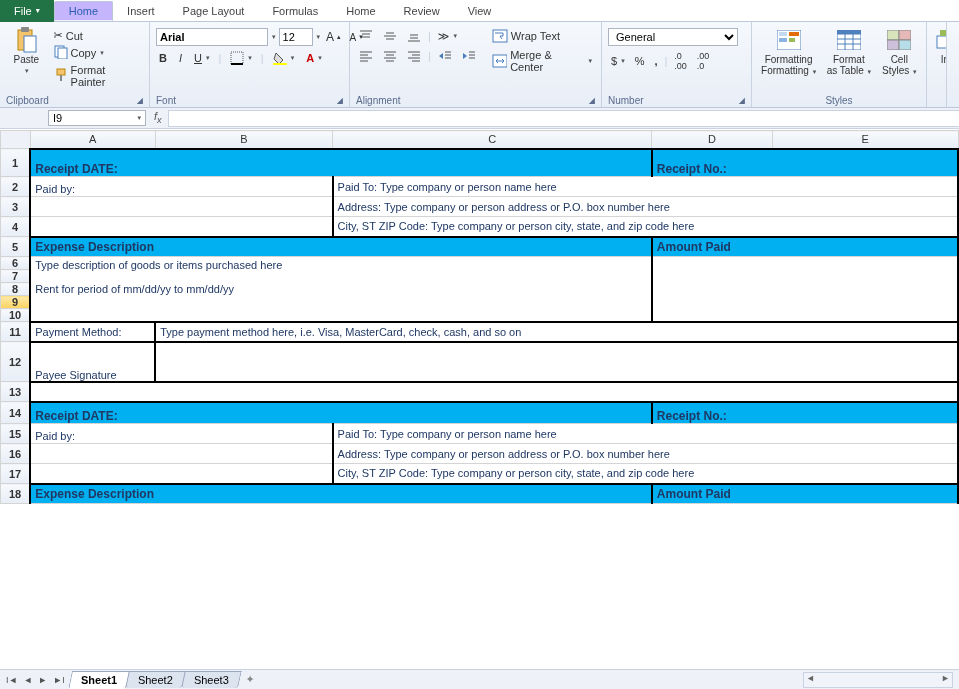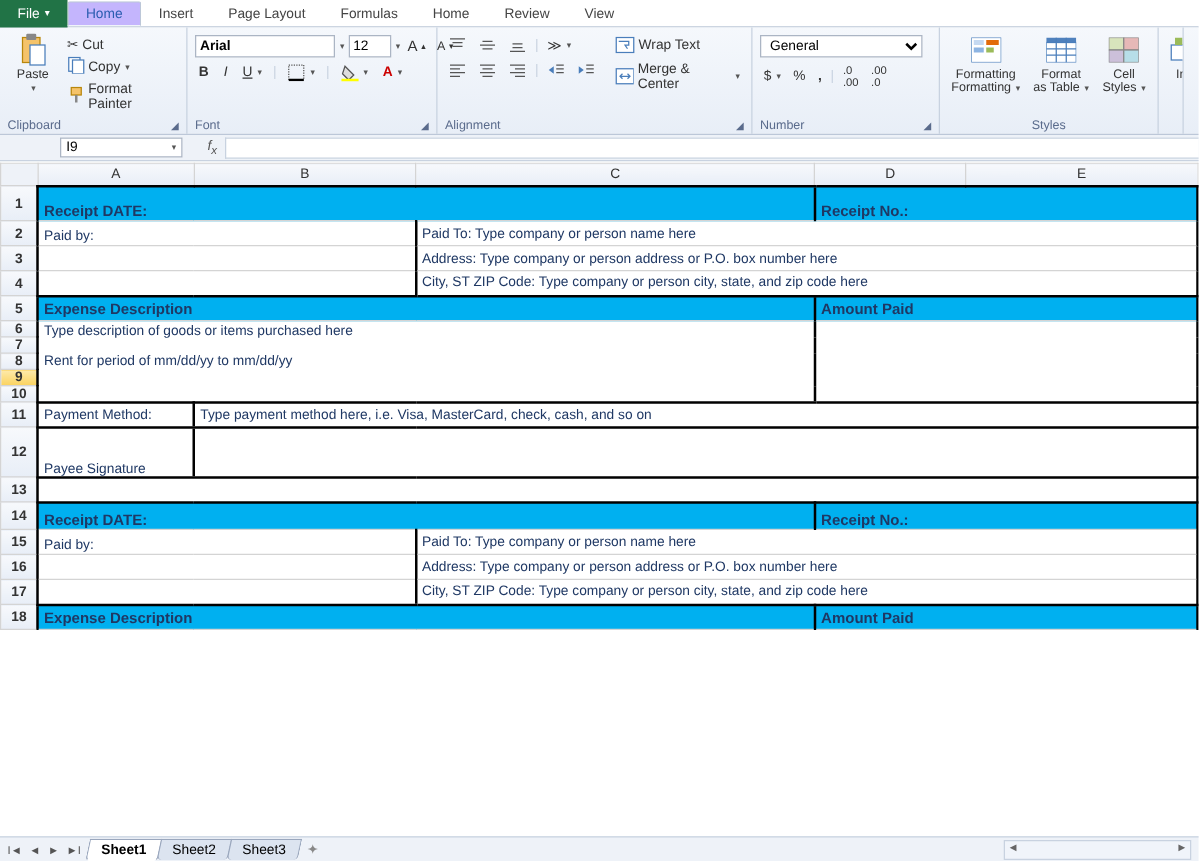--- a/index.html
+++ b/index.html
@@ -27,21 +27,21 @@
 .row { display: flex; align-items: center; gap: 3px; }
 .small-btn { display: flex; align-items: center; gap: 3px; padding: 1px 3px; font-size: 11px; color: #333; }
 .dd { font-size: 7px; color: #555; margin-left: 1px; }
 
 select, .combo { font-size: 11px; border: 1px solid #abb5c4; background: #fff; padding: 1px 3px; height: 18px; }
 .font-name { width: 112px; font-weight: bold; }
 .font-size { width: 34px; }
 
 
 .fbar { display: flex; align-items: center; height: 21px; border-bottom: 1px solid #c8d2e0; background: #eef2f8; }
-.namebox { width: 98px; border: 1px solid #abb5c4; background: #fff; margin: 0 14px 0 48px; padding: 1px 4px; font-size: 11px; text-align: center; display: flex; align-items: center; justify-content: space-between; }
+.namebox { width: 98px; border: 1px solid #abb5c4; background: #fff; margin: 0 2px 0 48px; padding: 1px 4px; font-size: 11px; text-align: center; display: flex; align-items: center; justify-content: space-between; }
 .fx { padding: 0 6px; color: #555; font-style: italic; }
 .formula-input { flex: 1; border: 1px solid #c8d2e0; border-right: none; background: #fff; height: 17px; }
 
 
 .grid-wrap { position: absolute; top: 130px; left: 0; right: 0; bottom: 20px; overflow: hidden; background: #fff; }
 table.sheet { border-collapse: collapse; table-layout: fixed; }
 .sheet th, .sheet td { border: 1px solid #d4d4d4; font-size: 11px; font-family: Arial, sans-serif; vertical-align: middle; }
 .sheet thead th { background: linear-gradient(#f7f9fc, #e8eef7); color: #333; font-weight: normal; height: 18px; text-align: center; }
 .sheet thead th.corner { background: #eef2f8; }
 .rowhdr { background: linear-gradient(#f7f9fc, #e8eef7); text-align: center; width: 30px; color: #333; }

